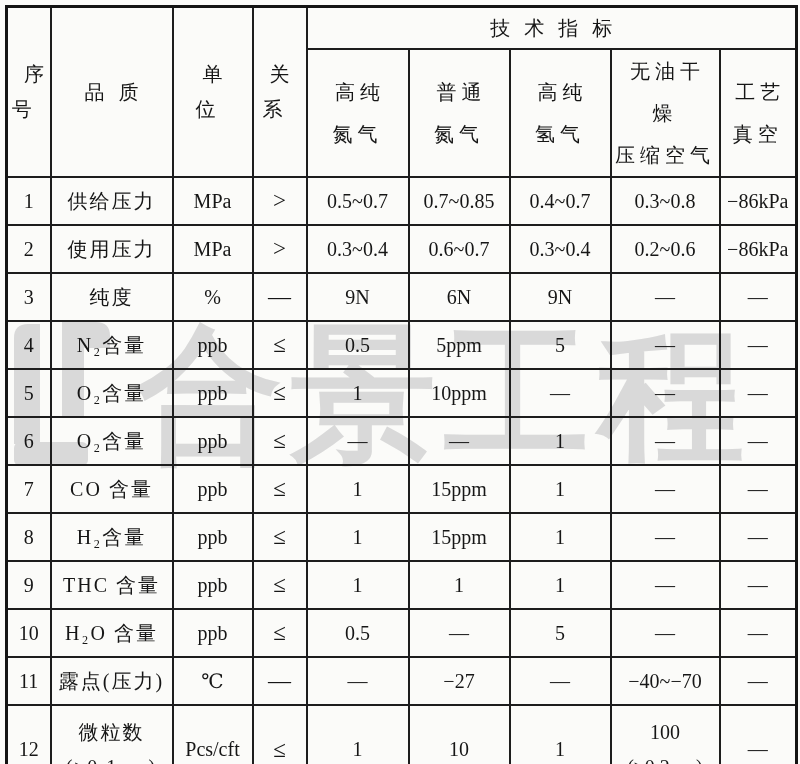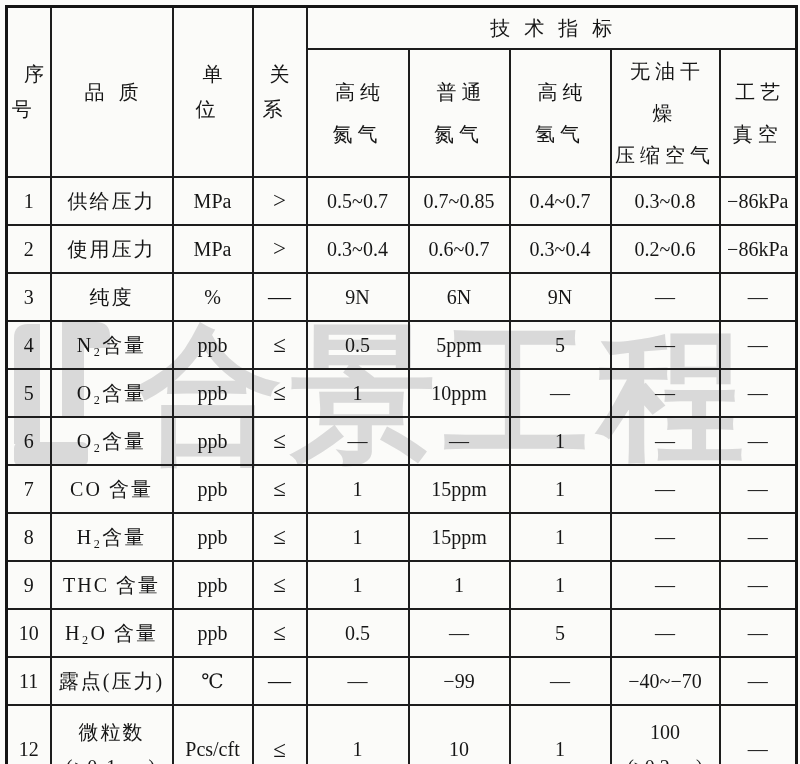--- a/index.html
+++ b/index.html
@@ -208,21 +208,21 @@
           <td>5</td>
           <td>—</td>
           <td>—</td>
         </tr>
         <tr>
           <td>11</td>
           <td class="quality cn">露点(压力)</td>
           <td>℃</td>
           <td class="relation">—</td>
           <td>—</td>
-          <td>−99</td>
+          <td>−27</td>
           <td>—</td>
           <td>−40~−70</td>
           <td>—</td>
         </tr>
         <tr>
           <td>12</td>
           <td class="quality cn">微粒数
 (≥0.1μm)</td>
           <td>Pcs/cft</td>
           <td class="relation">≤</td>

